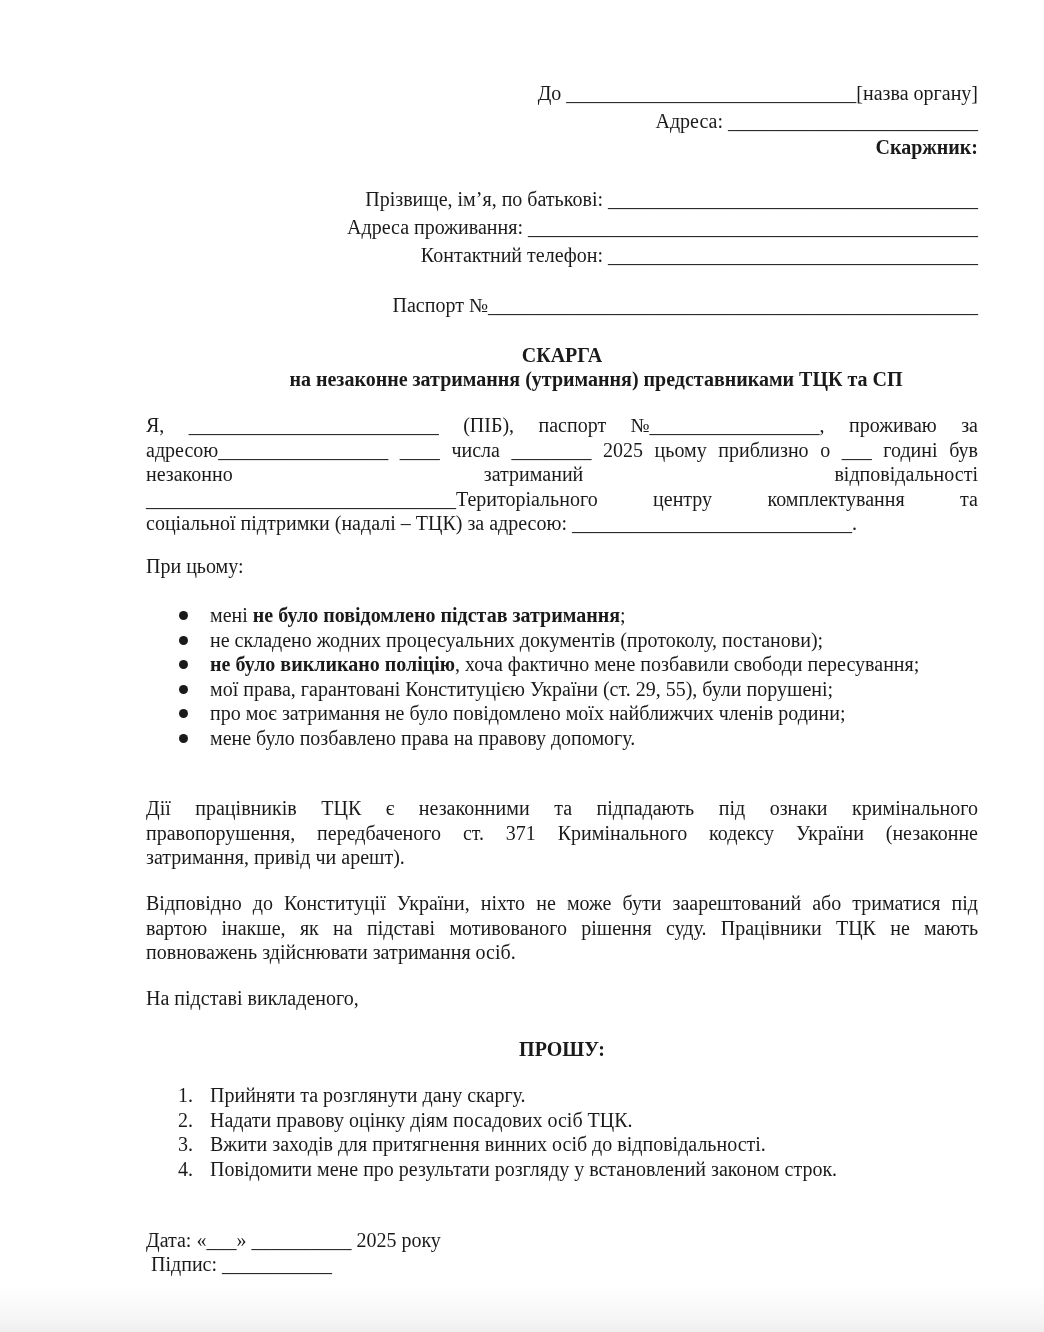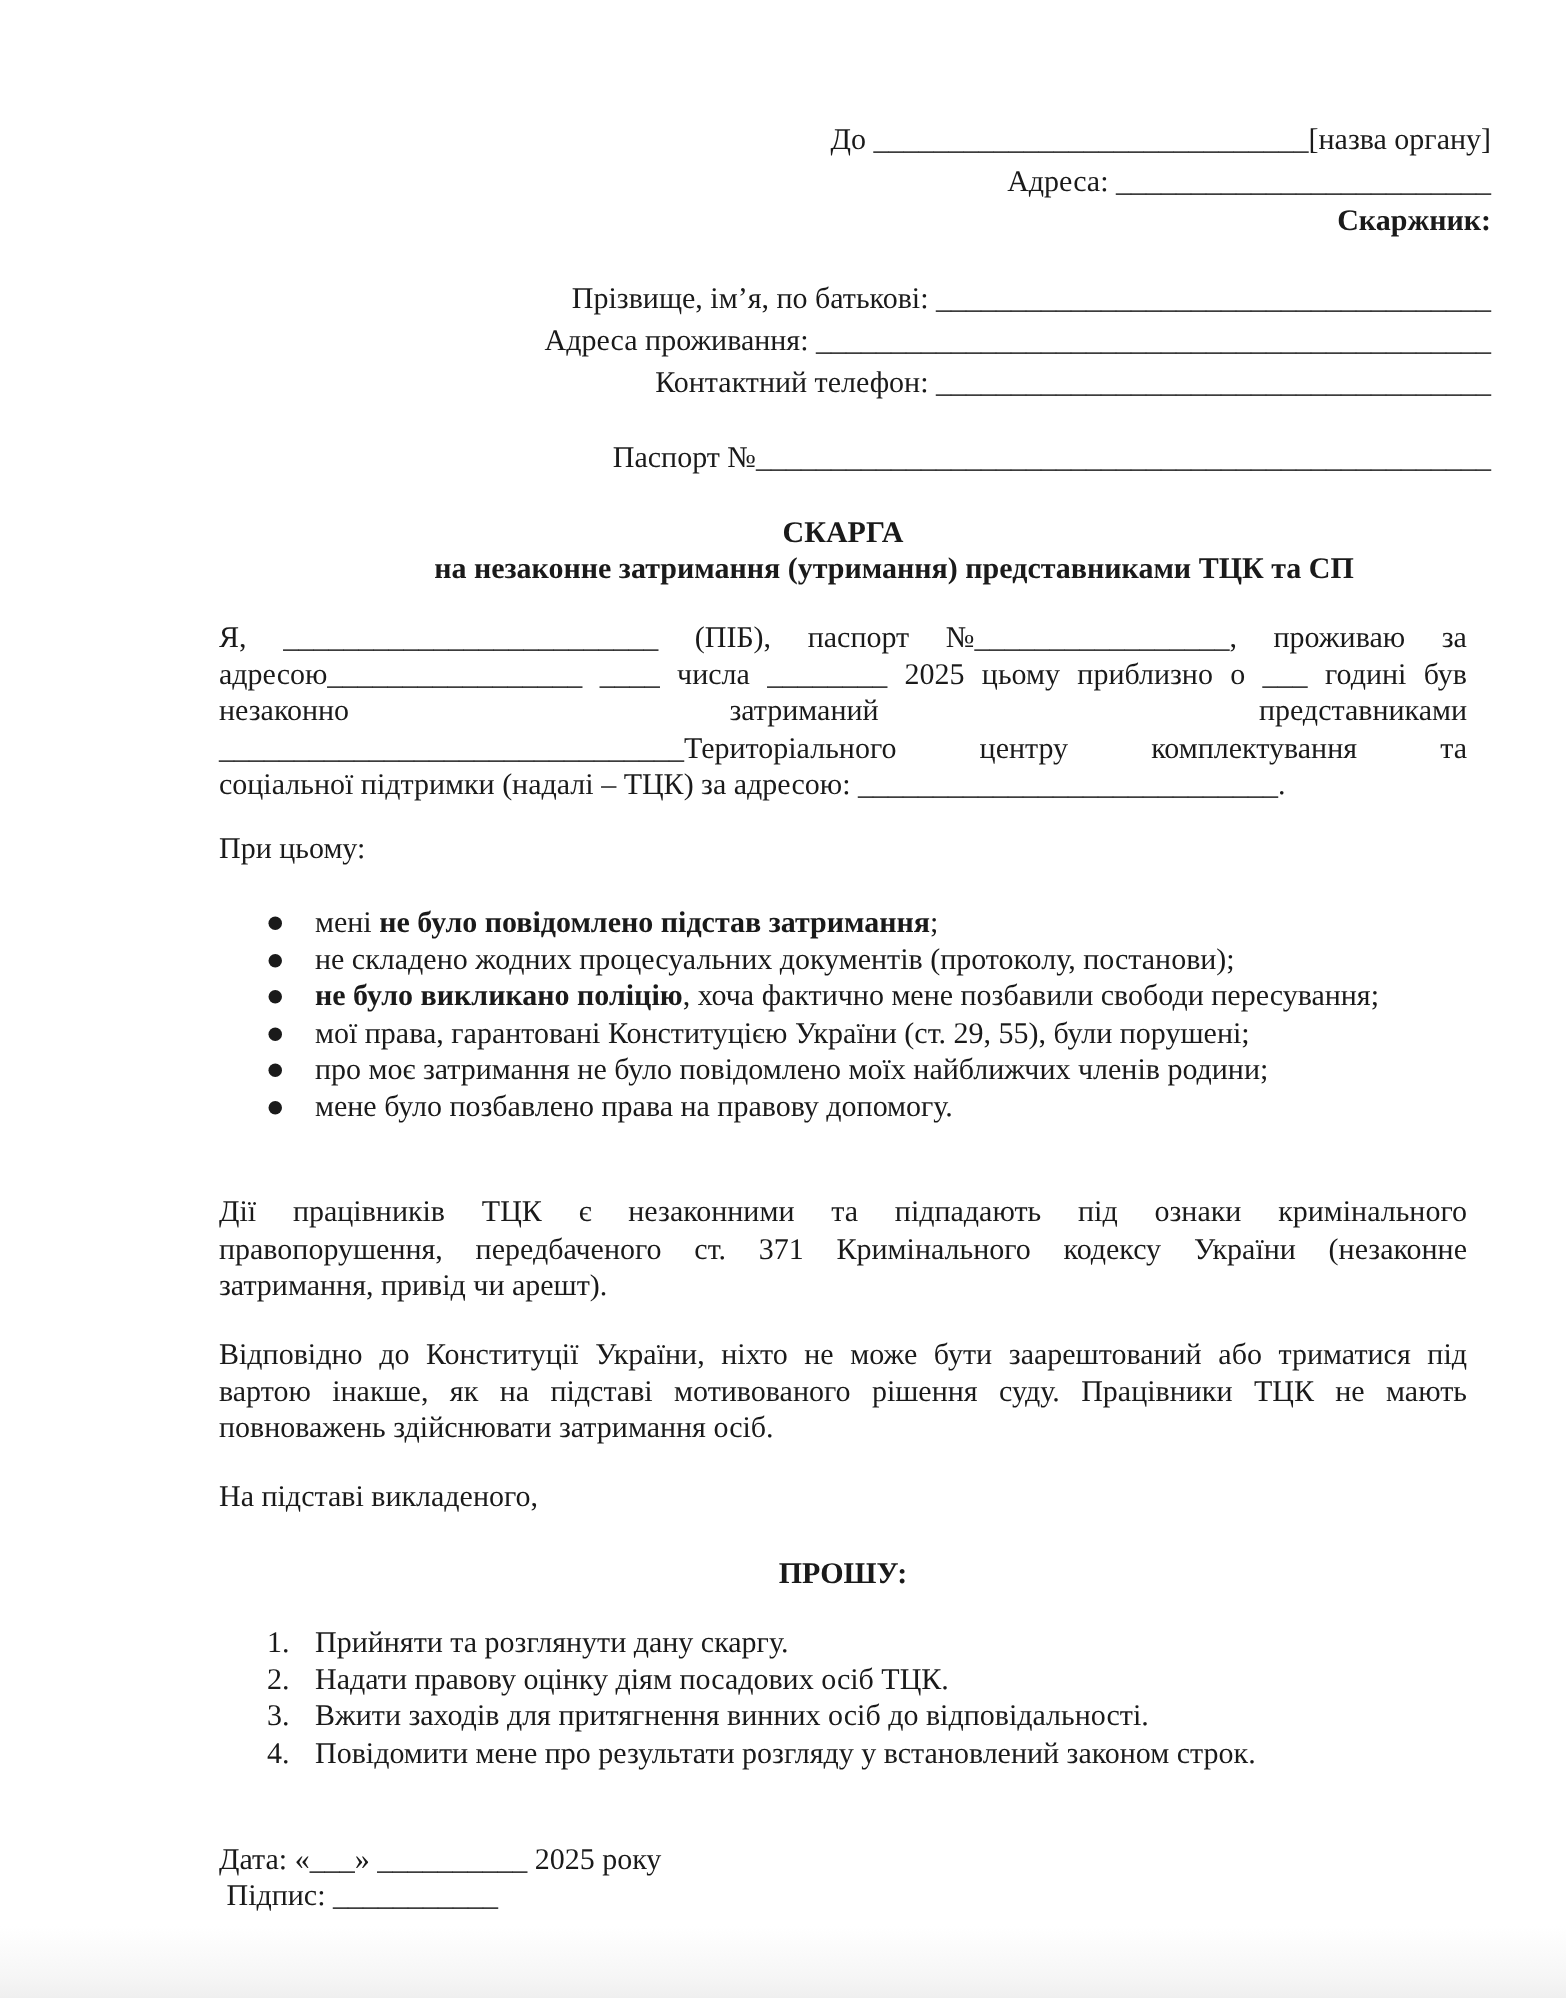--- a/index.html
+++ b/index.html
@@ -28,21 +28,21 @@
       left: 0; right: 0;
       top: 1284px;
       height: 48px;
       background: linear-gradient(to bottom, #ffffff 0%, #f6f6f6 70%, #efefef 100%);
     }
     .line {
       position: absolute;
       white-space: pre;
       line-height: 24px;
     }
-    .right { right: 50px; text-align: right; }
+    .right { right: 66px; text-align: right; }
     .bold { font-weight: bold; text-align: center; }
     .center {
       position: absolute;
       left: 146px;
       width: 832px;
       text-align: center;
       line-height: 24px;
     }
     .justify-block {
       position: absolute;
@@ -142,21 +142,21 @@
       <span>цьому</span>
       <span>приблизно</span>
       <span>о</span>
       <span>___</span>
       <span>годині</span>
       <span>був</span>
     </div>
     <div class="jline spread">
       <span>незаконно</span>
       <span>затриманий</span>
-      <span>представниками</span>
+      <span>відповідальності</span>
     </div>
     <div class="jline spread">
       <span>_______________________________Територіального</span>
       <span>центру</span>
       <span>комплектування</span>
       <span>та</span>
     </div>
     <div class="jline last">соціальної підтримки (надалі – ТЦК) за адресою: ____________________________.</div>
   </div>
 

